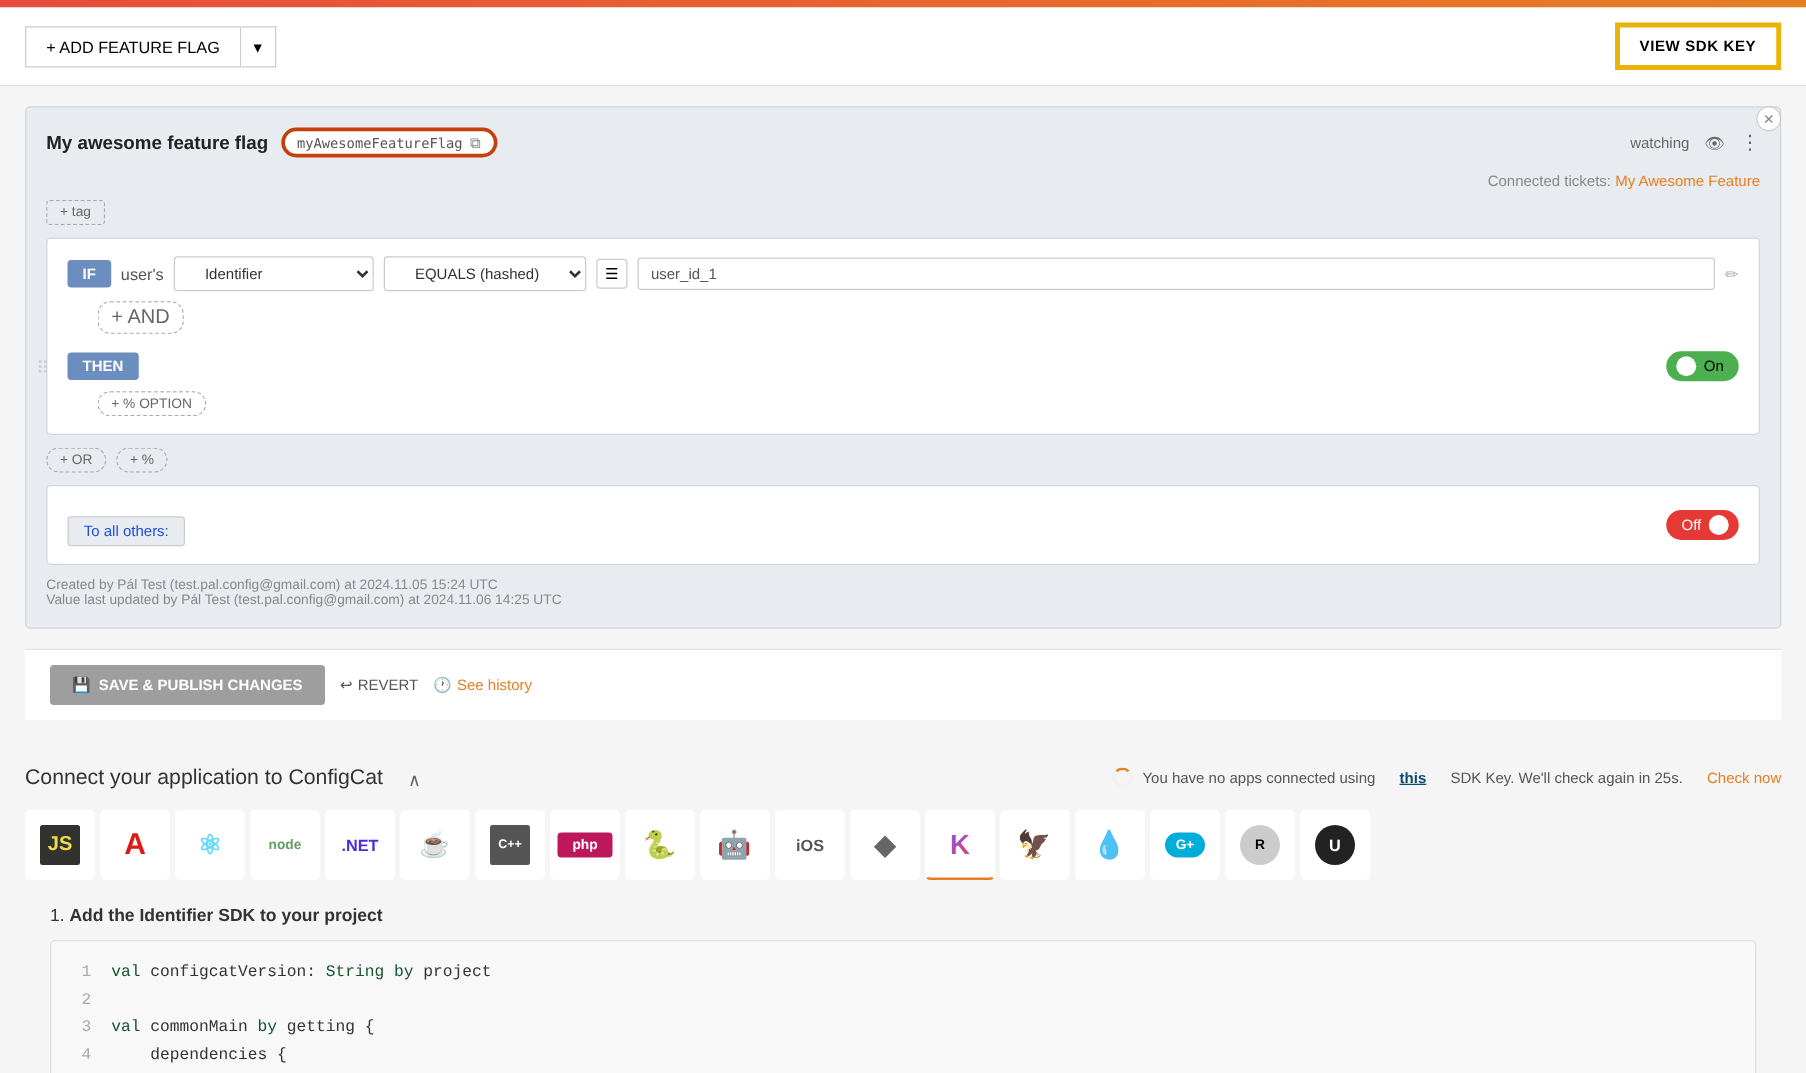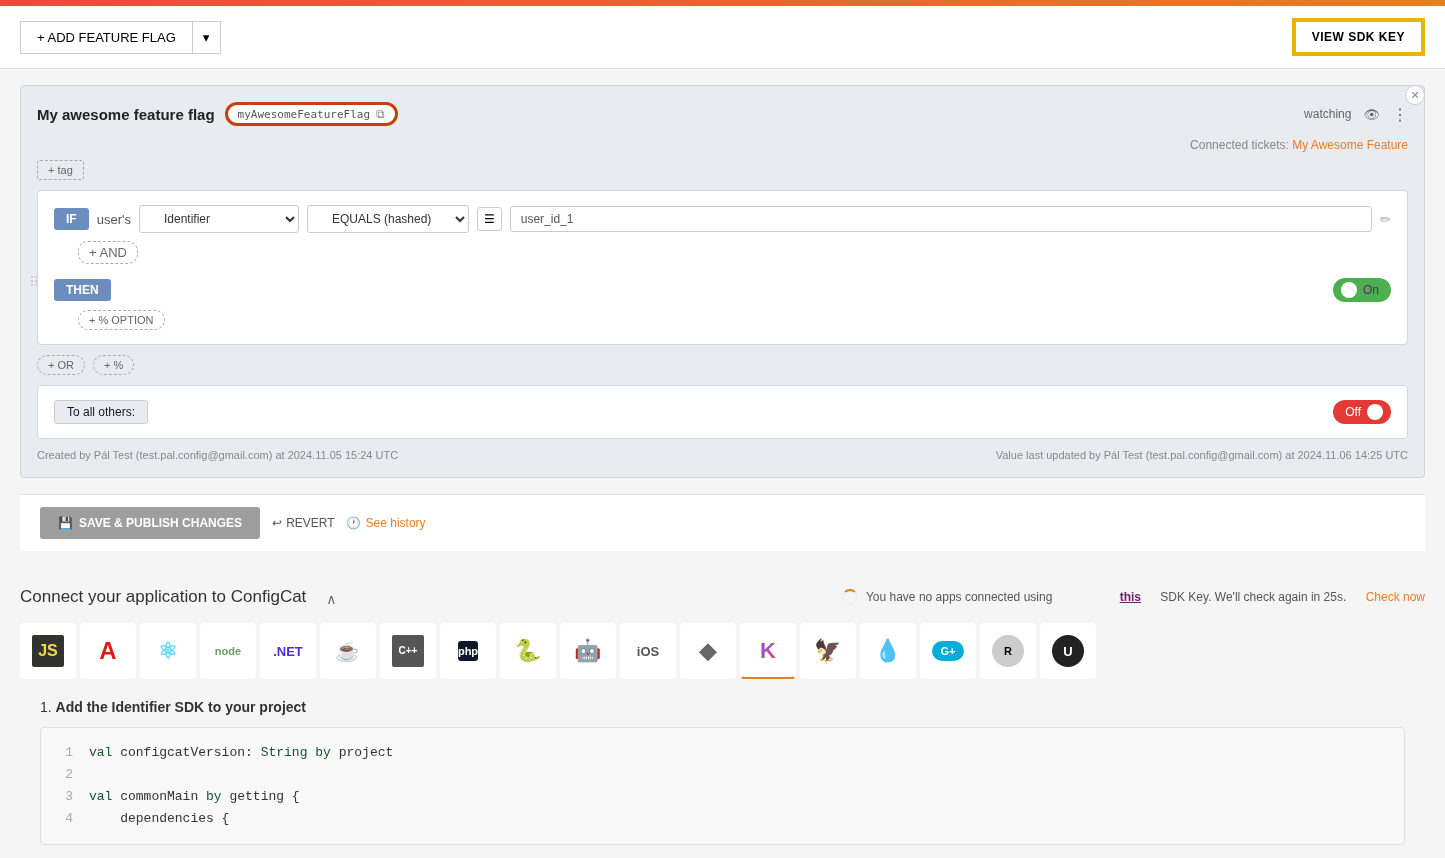--- a/index.html
+++ b/index.html
@@ -35,50 +35,50 @@
 
     .rule-row { display: flex; align-items: center; gap: 8px; }
     .if-badge { background: #6c8ebf; color: #fff; padding: 4px 12px; border-radius: 3px; font-size: 12px; font-weight: 600; }
     .user-label { color: #555; font-size: 13px; }
     .rule-select { border: 1px solid #ccc; background: #fff; padding: 5px 20px; border-radius: 3px; font-size: 12px; color: #333; cursor: pointer; }
     .rule-select-wide { min-width: 160px; }
     .rule-value-input { flex: 1; border: 1px solid #ccc; background: #fff; padding: 5px 10px; border-radius: 3px; font-size: 12px; color: #555; }
     .list-icon { border: 1px solid #ccc; background: #fff; padding: 4px 6px; border-radius: 3px; cursor: pointer; font-size: 12px; }
     .edit-icon { color: #aaa; cursor: pointer; }
 
-    .and-btn { display: inline-flex; align-items: center; border: 1px dashed #aaa; background: transparent; padding: 3px 10px; border-radius: 10px; font-size: 13px; color: #666; cursor: pointer; margin-top: 8px; margin-left: 24px; }
+    .and-btn { display: inline-flex; align-items: center; border: 1px dashed #aaa; background: transparent; padding: 3px 10px; border-radius: 10px; font-size: 16px; color: #666; cursor: pointer; margin-top: 8px; margin-left: 24px; }
 
     .then-row { display: flex; align-items: center; justify-content: space-between; }
     .then-badge { background: #6c8ebf; color: #fff; padding: 4px 12px; border-radius: 3px; font-size: 12px; font-weight: 600; }
-    .toggle-on { display: inline-flex; align-items: center; gap: 6px; background: #4caf50; border-radius: 12px; padding: 4px 12px 4px 8px; color: #701a75; font-size: 12px; font-weight: 500; cursor: pointer; }
+    .toggle-on { display: inline-flex; align-items: center; gap: 6px; background: #4caf50; border-radius: 12px; padding: 4px 12px 4px 8px; color: #000000; font-size: 12px; font-weight: 500; cursor: pointer; }
     .toggle-circle { width: 16px; height: 16px; background: #fff; border-radius: 50%; }
     .toggle-off { display: inline-flex; align-items: center; gap: 6px; background: #e53935; border-radius: 12px; padding: 4px 8px 4px 12px; color: #fff; font-size: 12px; font-weight: 500; cursor: pointer; flex-direction: row-reverse; }
 
     .option-btn { display: inline-flex; align-items: center; border: 1px dashed #aaa; background: transparent; padding: 3px 10px; border-radius: 10px; font-size: 11px; color: #666; cursor: pointer; margin-top: 8px; margin-left: 24px; }
 
     .or-row { display: flex; gap: 8px; margin-top: 4px; }
     .or-btn { border: 1px dashed #aaa; background: transparent; padding: 3px 10px; border-radius: 10px; font-size: 11px; color: #666; cursor: pointer; }
 
     .others-block { background: #fff; border: 1px solid #d0d7e0; border-radius: 4px; padding: 14px 16px; display: flex; align-items: center; justify-content: space-between; }
-    .others-label { background: #e8ecf0; border: 1px solid #ccc; padding: 4px 12px; border-radius: 3px; font-size: 12px; color: #0f172a; }
-
-    .flag-footer { font-size: 11px; color: #888; margin-top: 10px; display: flex; justify-content: space-between; }
+    .others-label { background: #e8ecf0; border: 1px solid #ccc; padding: 4px 12px; border-radius: 3px; font-size: 12px; color: #1d4ed8; margin-top: 10px; }
+
+    .flag-footer { font-size: 11px; color: #888; margin-top: 10px; display: flex; justify-content: space-between; flex-direction: column; }
 
     .action-bar { display: flex; align-items: center; gap: 12px; padding: 12px 20px; background: #fff; border-top: 1px solid #e0e0e0; margin: 0 -0px; }
     .save-btn { background: #9e9e9e; color: #fff; border: none; padding: 9px 18px; border-radius: 3px; font-size: 12px; font-weight: 600; cursor: pointer; display: flex; align-items: center; gap: 6px; }
     .revert-btn { background: transparent; border: none; color: #555; font-size: 12px; font-weight: 500; cursor: pointer; display: flex; align-items: center; gap: 4px; }
     .history-btn { background: transparent; border: none; color: #e67e22; font-size: 12px; font-weight: 500; cursor: pointer; display: flex; align-items: center; gap: 4px; }
 
     .connect-section { padding: 20px 20px 0; }
     .connect-header { display: flex; align-items: center; justify-content: space-between; margin-bottom: 16px; }
     .connect-title { font-size: 17px; font-weight: 400; display: flex; align-items: flex-end; gap: 20px; }
     .connect-status { display: flex; align-items: center; gap: 8px; font-size: 12px; color: #555; }
     .status-spinner { width: 16px; height: 16px; border: 2px solid #f0f0f0; border-top: 2px solid #e67e22; border-radius: 50%; animation: spin 1s linear infinite; }
     @keyframes spin { to { transform: rotate(360deg); } }
-    .status-link { color: #701a75; font-weight: 600; text-decoration: underline; cursor: pointer; margin-left: 48px; }
+    .status-link { color: #0c4a6e; font-weight: 600; text-decoration: underline; cursor: pointer; }
     .check-now { color: #e67e22; text-decoration: none; font-weight: 500; cursor: pointer; }
 
     .sdk-tabs { display: flex; gap: 4px; margin-bottom: 20px; flex-wrap: wrap; }
     .sdk-tab { width: 56px; height: 56px; border: 2px solid transparent; border-radius: 4px; display: flex; align-items: center; justify-content: center; cursor: pointer; font-size: 11px; font-weight: 600; background: #fff; flex-direction: column; }
     .sdk-tab.active { border-bottom: 2px solid #e67e22; }
     .sdk-tab-icon { font-size: 22px; line-height: 1; }
 
     .step-section { padding: 0 20px; }
     .step-title { font-size: 14px; margin-bottom: 12px; }
     .step-title strong { font-weight: 700; }
@@ -250,21 +250,21 @@
 
     <div class="sdk-tab">
       <div class="sdk-tab-icon" style="color:#e76f00; font-size:20px;">☕</div>
     </div>
 
     <div class="sdk-tab">
       <div class="sdk-tab-icon" style="background:#555; color:#fff; width:32px; height:32px; display:flex; align-items:center; justify-content:center; border-radius:2px; font-size:10px; font-weight:700;">C++</div>
     </div>
 
     <div class="sdk-tab">
-      <div class="sdk-tab-icon" style="background:#0f172a; color:#fff; width:20px; height:20px; display:flex; align-items:center; justify-content:center; border-radius:3px; font-size:11px; font-weight:700;">php</div>
+      <div class="sdk-tab-icon" style="background:#be185d; color:#fff; width:44px; height:20px; display:flex; align-items:center; justify-content:center; border-radius:3px; font-size:11px; font-weight:700;">php</div>
     </div>
 
     <div class="sdk-tab">
       <div class="sdk-tab-icon" style="font-size:22px;">🐍</div>
     </div>
 
     <div class="sdk-tab">
       <div class="sdk-tab-icon" style="font-size:22px;">🤖</div>
     </div>
 

